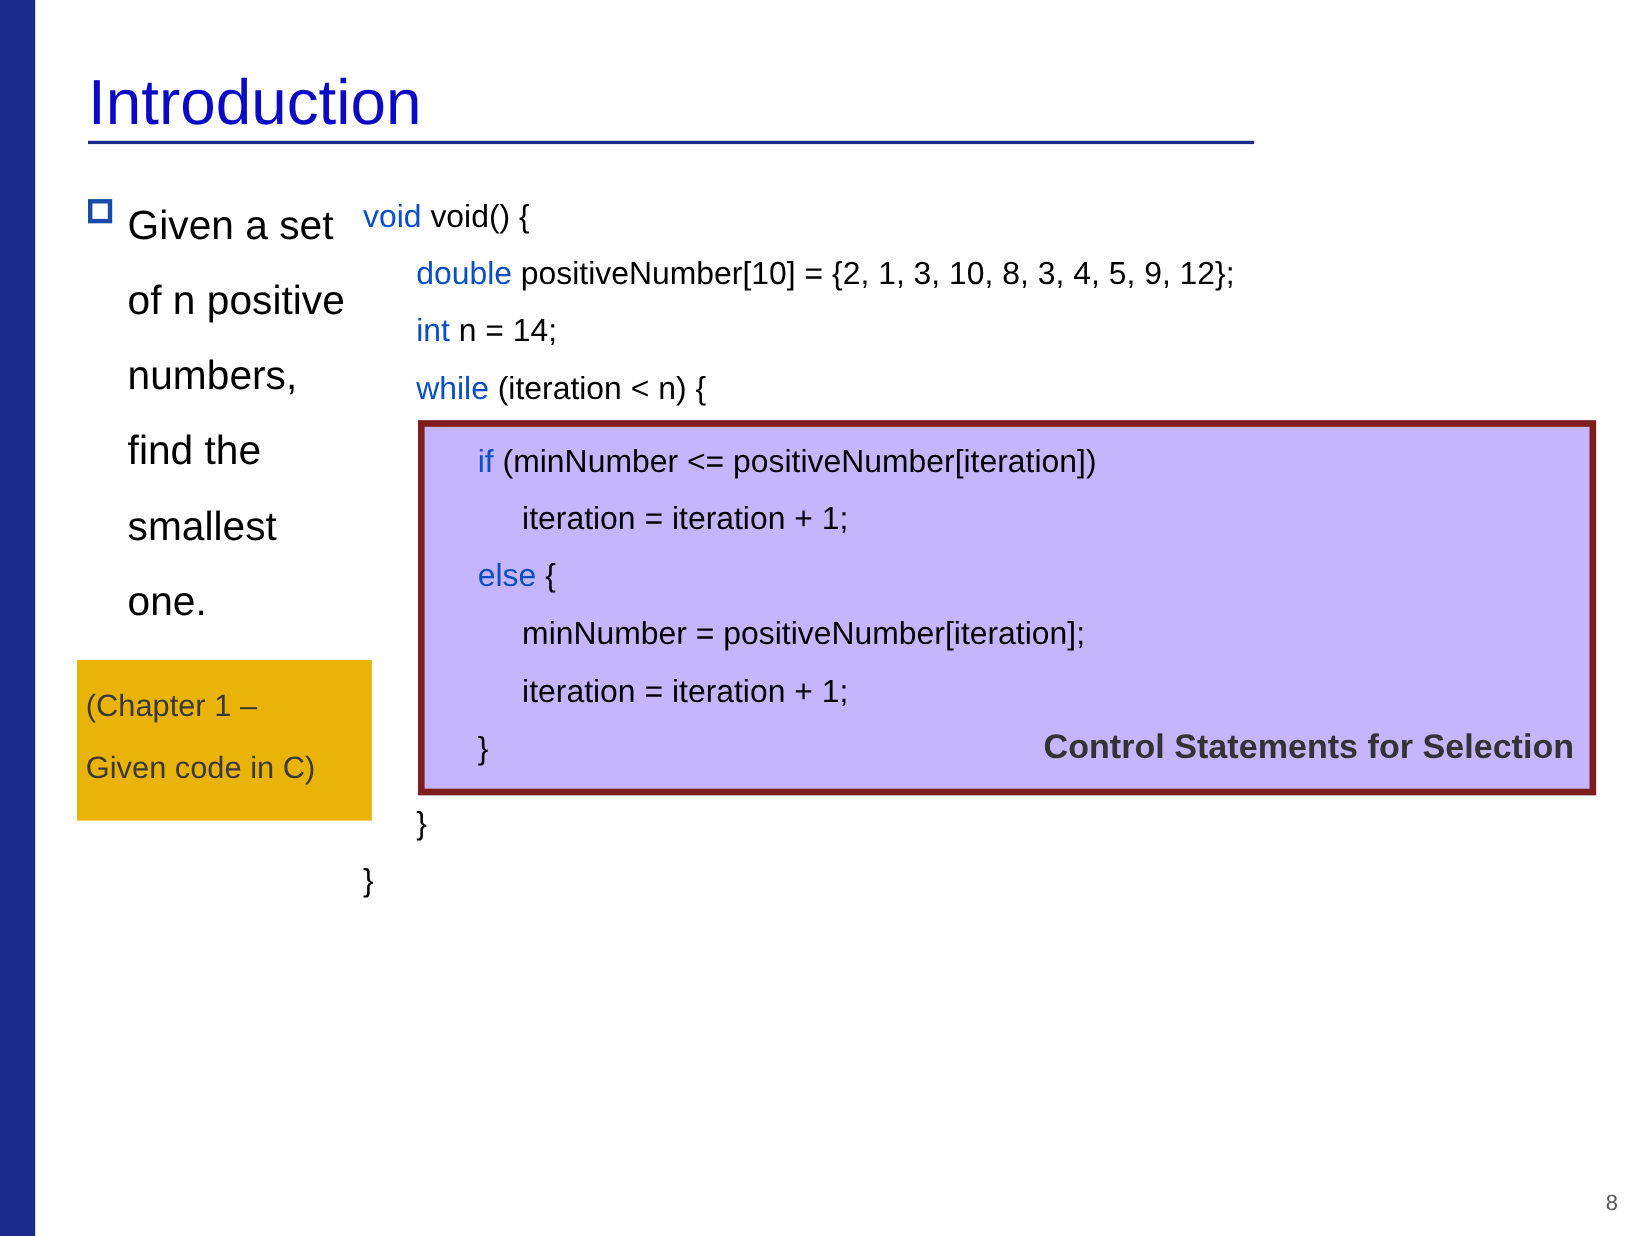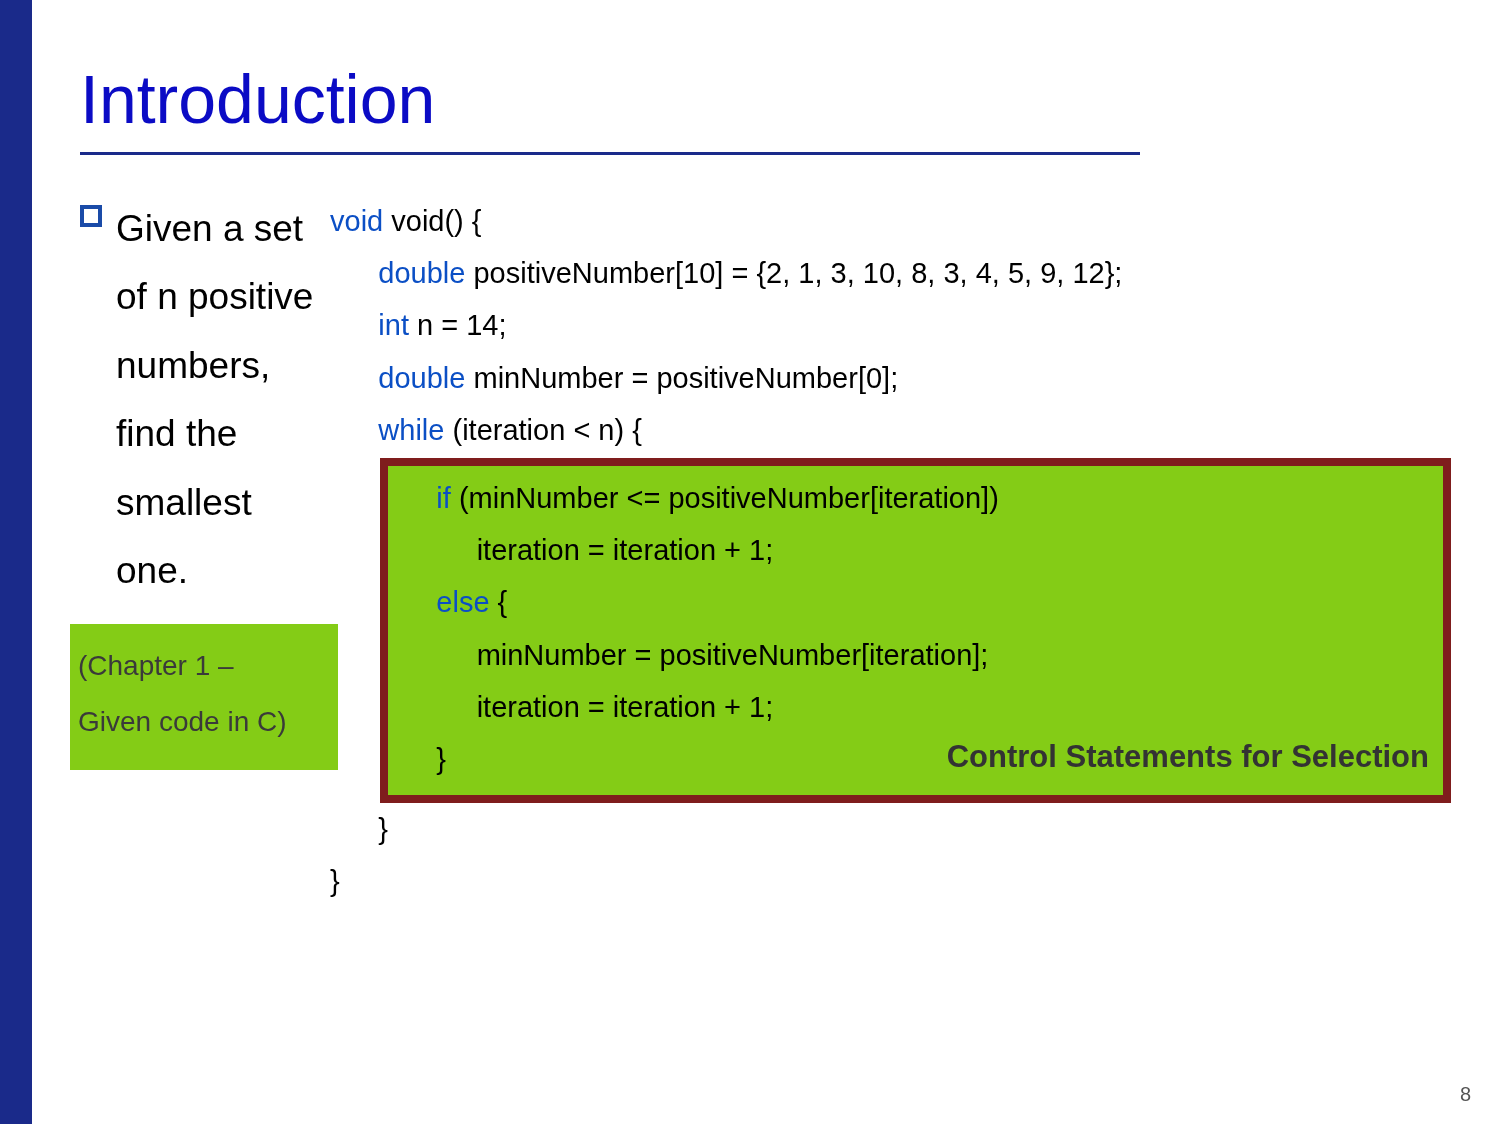--- a/index.html
+++ b/index.html
@@ -21,24 +21,24 @@
     }
     .slide {
       position: absolute;
       left: 32px;
       top: 0;
       right: 0;
       bottom: 0;
       padding: 60px 48px 30px 48px;
     }
     .title {
-      font-size: 68px;
+      font-size: 58px;
       color: #0b0bc5;
       font-weight: 400;
-      margin-bottom: 14px;
+      margin-bottom: 1px;
       font-family: Verdana, sans-serif;
     }
     .title-rule {
       border: none;
       border-top: 3px solid #1a2a8a;
       margin-bottom: 40px;
       width: 1060px;
     }
     .content {
       display: flex;
@@ -60,21 +60,21 @@
       margin-top: 10px;
       flex-shrink: 0;
     }
     .bullet-text {
       font-size: 37px;
       color: #000;
       line-height: 1.85;
       font-family: Verdana, sans-serif;
     }
     .chapter-box {
-      background: #84cc16;
+      background: #eab308;
       padding: 14px 8px 20px 8px;
       margin-top: 18px;
       margin-left: -10px;
       width: 268px;
     }
     .chapter-text {
       font-size: 28px;
       color: #3a3a3a;
       line-height: 2;
       font-family: Verdana, sans-serif;
@@ -85,22 +85,22 @@
       font-family: Verdana, sans-serif;
       line-height: 1.8;
       position: relative;
     }
     .code-line {
       white-space: pre;
     }
     .kw { color: #0b4fc5; }
     .plain { color: #000; }
     .highlight-box {
-      border: 8px solid #7f1d1d;
-      background: #84cc16;
+      border: 6px solid #7f1d1d;
+      background: #c4b5fd;
       padding: 6px 12px 10px 0px;
       margin-top: 2px;
       margin-left: 50px;
       position: relative;
     }
     .callout {
       position: absolute;
       right: 14px;
       bottom: 10px;
       font-size: 31px;
@@ -137,21 +137,20 @@
       <div class="chapter-box">
         <div class="chapter-text">(Chapter 1 –</div>
         <div class="chapter-text">Given code in C)</div>
       </div>
     </div>
 
     <div class="code-col">
       <div class="code-line"><span class="kw">void</span><span class="plain"> void() {</span></div>
       <div class="code-line">      <span class="kw">double</span><span class="plain"> positiveNumber[10] = {2, 1, 3, 10, 8, 3, 4, 5, 9, 12};</span></div>
       <div class="code-line">      <span class="kw">int</span><span class="plain"> n = 14;</span></div>
-      <div class="code-line">      <span class="kw">double</span><span class="plain"> minNumber = positiveNumber[0];</span></div>
       <div class="code-line">      <span class="kw">while</span><span class="plain"> (iteration &lt; n) {</span></div>
 
       <div class="highlight-box">
         <div class="code-line">      <span class="kw">if</span><span class="plain"> (minNumber &lt;= positiveNumber[iteration])</span></div>
         <div class="code-line">           <span class="plain">iteration = iteration + 1;</span></div>
         <div class="code-line">      <span class="kw">else</span><span class="plain"> {</span></div>
         <div class="code-line">           <span class="plain">minNumber = positiveNumber[iteration];</span></div>
         <div class="code-line">           <span class="plain">iteration = iteration + 1;</span></div>
         <div class="code-line">      <span class="plain">}</span></div>
         <div class="callout">Control Statements for Selection</div>

